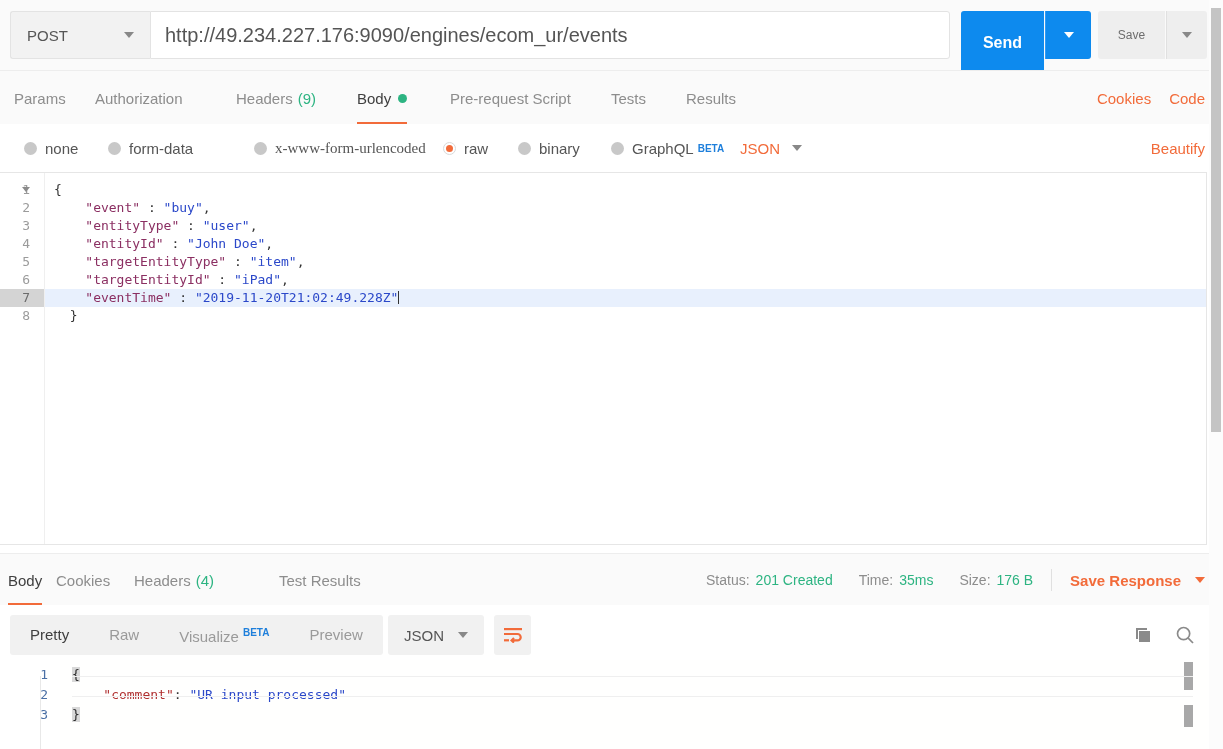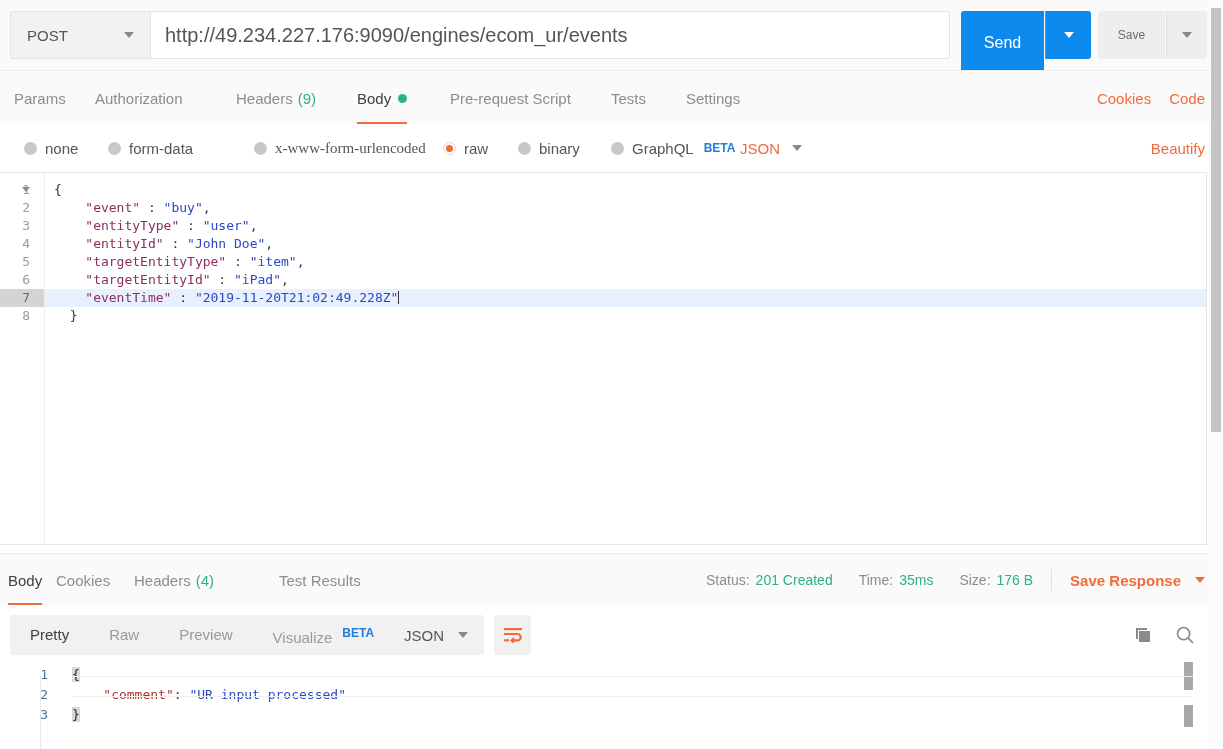--- a/index.html
+++ b/index.html
@@ -26,21 +26,21 @@
   .url-input{
     position:absolute;left:150px;top:11px;width:800px;height:48px;
     border:1px solid #e3e3e3;background:#fff;box-sizing:border-box;
     border-radius:0 3px 3px 0;
     font-size:20px;color:#555;padding:0 14px;outline:none;
     font-family:"Liberation Sans", sans-serif;
   }
   .send-btn{
     position:absolute;left:961px;top:11px;width:83px;height:64px;
     background:#0d8aee;border:none;border-radius:3px 0 0 3px;
-    color:#fff;font-size:16px;font-weight:normal;cursor:pointer;
+    color:#fff;font-size:16px;font-weight:bold;cursor:pointer;
     font-family:"Liberation Sans", sans-serif;
   }
   .send-caret-btn{
     position:absolute;left:1045px;top:11px;width:45px;height:48px;
     background:#0d8aee;border:none;border-left:1px solid #2f9bf5;border-radius:0 3px 3px 0;
     cursor:pointer;display:flex;align-items:center;justify-content:center;
   }
   .caret-white{width:0;height:0;border-left:5px solid transparent;border-right:5px solid transparent;border-top:6px solid #fff;}
   .save-btn{
     position:absolute;left:1098px;top:11px;width:67px;height:48px;
@@ -71,21 +71,21 @@
   
   .bodytype{position:absolute;left:0;top:124px;width:1223px;height:48px;background:#fff;}
   .radio{position:absolute;top:0;height:48px;display:flex;align-items:center;cursor:pointer;white-space:nowrap;}
   .radio .bullet{
     width:13px;height:13px;border-radius:50%;background:#c8c8c8;margin-right:8px;
     display:flex;align-items:center;justify-content:center;
   }
   .radio.sel .bullet{background:#fff;border:1px solid #d9d9d9;box-sizing:border-box;}
   .radio.sel .bullet::after{content:"";width:7px;height:7px;border-radius:50%;background:#f26b3a;}
   .radio .lbl{font-size:15px;color:#555;}
-  .beta{font-size:12px;color:#1e7fdb;font-weight:bold;vertical-align:super;margin-left:10px;}
+  .beta{font-size:10px;color:#1e7fdb;font-weight:bold;vertical-align:super;margin-left:4px;}
   .json-sel{position:absolute;top:0;height:48px;display:flex;align-items:center;cursor:pointer;}
   .json-sel .t{font-size:15px;color:#f26b3a;margin-right:12px;}
   .beautify{position:absolute;right:18px;top:0;height:48px;display:flex;align-items:center;font-size:15px;color:#f26b3a;cursor:pointer;}
 
   
   .editor{
     position:absolute;left:0;top:172px;width:1207px;height:373px;background:#fff;
     border:1px solid #e6e6e6;border-left:none;box-sizing:border-box;overflow:hidden;
   }
   .gutter{position:absolute;left:0;top:0;width:44px;height:373px;background:#fff;border-right:1px solid #efefef;}
@@ -190,21 +190,21 @@
           <span class="dot-green"></span>
           <span class="underline"></span>
         </div>
         <div class="tab" style="left: 450px;">
           <span>Pre-request Script</span>
         </div>
         <div class="tab" style="left: 611px;">
           <span>Tests</span>
         </div>
         <div class="tab" style="left: 686px;">
-          <span>Settings</span>
+          <span>Results</span>
         </div>
       </div>
     <div class="rightlinks">
       <span>Cookies</span>
       <span>Code</span>
     </div>
   </div>
 
   <div class="bodytype">
     <div id="body-radios">
@@ -284,22 +284,22 @@
       <span class="divider"></span>
       <span class="saveresp">Save Response</span>
       <span class="caret-gray" style="border-top-color:#f26b3a;margin-left:8px"></span>
     </div>
   </div>
 
   <div class="fmtbar"></div>
   <div class="segment" id="fmt-segment">
       <div class="seg active"><span>Pretty</span></div>
       <div class="seg"><span>Raw</span></div>
+      <div class="seg"><span>Visualize</span><span class="beta">BETA</span></div>
       <div class="seg"><span>Preview</span></div>
-      <div class="seg"><span>Visualize</span><span class="beta">BETA</span></div>
     </div>
   <div class="jsonbox">
     <span class="t">JSON</span>
     <span class="caret-gray"></span>
   </div>
   <div class="wrapbtn">
     <svg width="20" height="16" viewBox="0 0 20 16">
       <rect x="1" y="1" width="18" height="2.2" fill="#f26b3a"></rect>
       <path d="M1 7 h13.5 a3.2 3.2 0 0 1 0 6.4 h-5.5" stroke="#f26b3a" stroke-width="2.2" fill="none"></path>
       <polyline points="11,11 8.6,13.4 11,15.6" stroke="#f26b3a" stroke-width="2.2" fill="none"></polyline>

